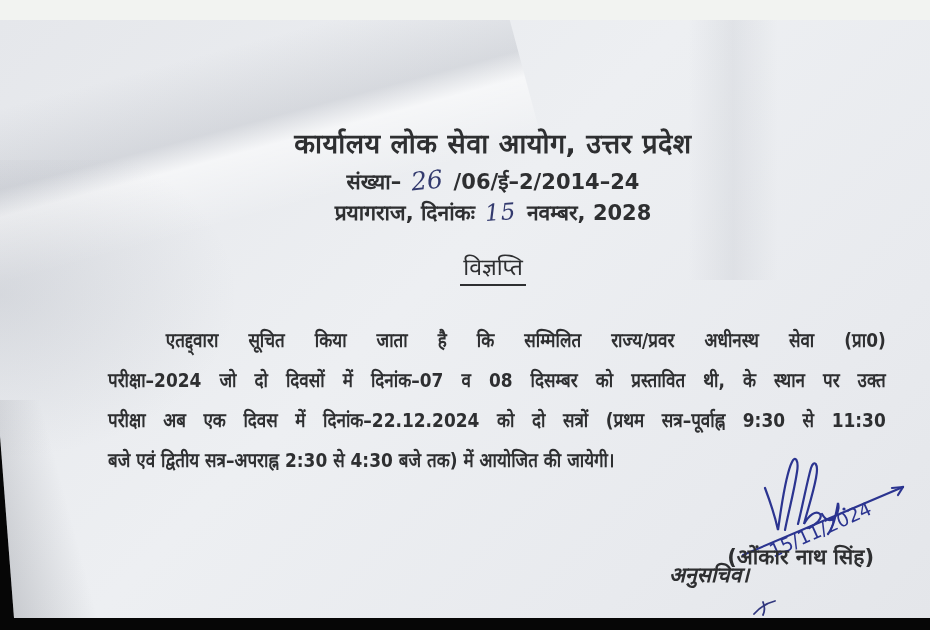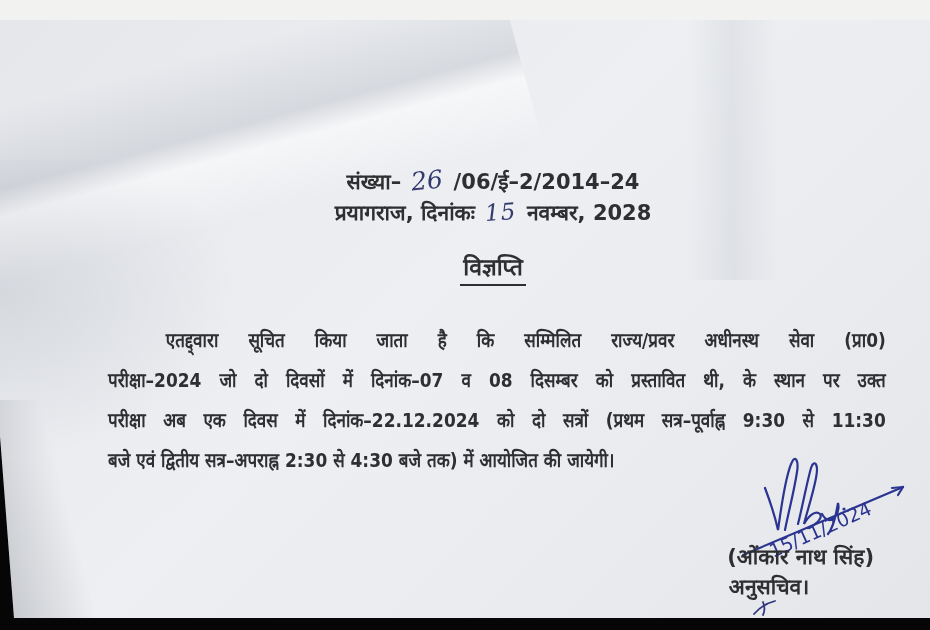--- a/index.html
+++ b/index.html
@@ -39,50 +39,51 @@
   .office{top:104px;font-size:27px;letter-spacing:0.5px;}
   .refline{top:146px;font-size:21px;}
   .dateline{top:178px;font-size:21px;}
   .hand{
     display:inline-block;font-style:italic;color:#333a6e;font-weight:500;
     transform:rotate(-6deg);font-size:25px;margin:0 3px;
     font-family:"DejaVu Serif","Liberation Serif",serif;
   }
   .hand.day{font-size:23px;transform:rotate(-4deg);letter-spacing:1px;}
   .title{
-    position:absolute;left:56px;top:230px;width:874px;text-align:center;font-weight:700;
+    position:absolute;left:56px;top:230px;width:874px;text-align:center;font-weight:400;
   }
   .title span{
     display:inline-block;font-size:23px;border-bottom:2px solid #2e2f31;padding:0 3px 2px;
   }
   .body{position:absolute;left:108px;top:300px;width:915px;}
   .bline{
     width:915px;height:40px;line-height:40px;font-size:20px;font-weight:600;
     transform:scaleX(0.85);transform-origin:0 0;
     text-align:justify;text-align-last:justify;overflow:visible;
   }
   .bline.first{padding-left:68px;width:847px;}
   .bline.last{text-align-last:left;}
   .sig-svg{position:absolute;left:715px;top:432px;width:200px;height:118px;}
   .sig-name{position:absolute;left:674px;top:522px;width:200px;text-align:right;font-size:21px;font-weight:600;white-space:nowrap;}
-  .sig-desig{position:absolute;left:669px;top:552px;width:200px;text-align:center;font-size:21px;font-weight:600;white-space:nowrap;}
+  .sig-desig{position:absolute;left:669px;top:540px;width:200px;text-align:left;font-size:21px;font-weight:600;white-space:nowrap;font-style:italic;}
   .ink-mark{position:absolute;left:750px;top:578px;width:28px;height:20px;}
 </style>
 </head>
 <body>
 
 <div class="frame">
   <div class="top-strip"></div>
 
   <div class="paper">
     <div class="crease crease1"></div>
     <div class="crease crease2"></div>
     <div class="crease crease3"></div>
     <div class="crease crease4"></div>
 
+    <div class="hline office">कार्यालय लोक सेवा आयोग, उत्तर प्रदेश</div>
 
     <div class="hline refline">
       <span>संख्या–</span>
       <span class="hand">26</span>
       <span>/06/ई–2/2014–24</span>
     </div>
 
     <div class="hline dateline">
       <span>प्रयागराज, दिनांकः</span>
       <span class="hand day">15</span>

